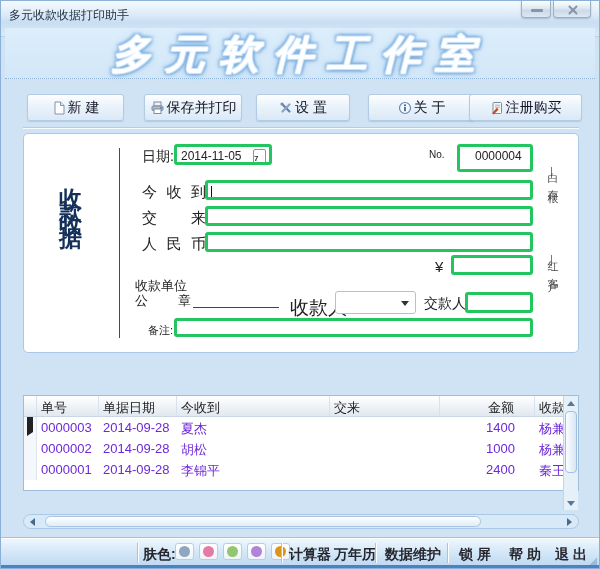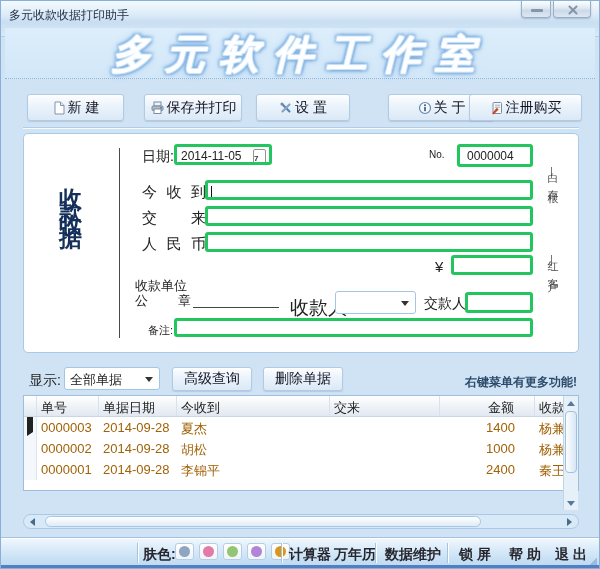--- a/index.html
+++ b/index.html
@@ -31,42 +31,42 @@
       2px 2px 3px #7fb0e0,-2px 2px 3px #7fb0e0,2px -2px 3px #7fb0e0,-2px -2px 3px #7fb0e0,0 0 10px #9cc4ec}
 
   
   .toolbar{position:absolute;top:79px;left:4px;right:4px;height:47px}
   .tbtn{position:absolute;top:14px;height:27px;border:1px solid #b2cbe3;border-radius:3px;
     background:linear-gradient(#fdfeff,#eaf3fb 45%,#dbe9f6);
     box-shadow:0 1px 1px rgba(120,150,190,.3),inset 0 1px 0 #fff;
     display:flex;align-items:center;justify-content:center;gap:2px;font-size:14px;color:#141424;cursor:default}
   .tbtn svg{flex:0 0 auto}
   .b-new{left:22px;width:97px}.b-save{left:139px;width:98px}.b-set{left:251px;width:94px}
-  .b-about{left:383px;width:107px}.b-reg{left:464px;width:113px}
+  .b-about{left:363px;width:107px}.b-reg{left:464px;width:113px}
   .groove{position:absolute;top:126px;left:22px;width:556px;height:2px;
     border-top:1px solid #b4cde6;border-bottom:1px solid #f6fbff}
 
   
   .panel{position:absolute;top:132px;left:22px;width:556px;height:220px;background:#fff;
     border:1px solid #a9c9e6;border-radius:5px}
   .vtitle{position:absolute;left:32px;top:36px;height:170px;writing-mode:vertical-rl;
     font-size:23px;font-weight:bold;letter-spacing:13px;color:#14305a}
   .vline{position:absolute;left:95px;top:14px;width:1px;height:190px;background:#4a4a4a}
   .plab{position:absolute;font-size:15px;color:#222}
   .just{display:inline-block;width:64px;text-align:justify;text-align-last:justify}
   .ipt{position:absolute;height:20px;background:#fff;border:3px solid #22c55e;border-radius:3px;
     font-size:12px;color:#222;padding:2px 0 0 4px;overflow:hidden;white-space:nowrap}
   .date-lab{left:118px;top:14px;font-size:14px}
   .date-box{left:150px;top:10px;width:98px;height:21px}
   .cal-icon{position:absolute;right:3px;top:2px;width:13px;height:15px;border:1px solid #98928a;
     background:#fff;border-radius:2px}
   .cal-top{height:4px;background:#f29b1d;border-radius:1px 1px 0 0}
   .cal-day{font-size:8px;line-height:9px;text-align:center;color:#333;font-weight:bold}
   .no-lab{left:405px;top:15px;font-size:10px}
-  .no-box{left:433px;top:10px;width:76px;height:23px;padding-left:7px}
+  .no-box{left:433px;top:10px;width:76px;height:28px;padding-left:15px}
   .lab-received{left:118px;top:49px}
   .lab-handover{left:118px;top:75px}
   .lab-currency{left:118px;top:101px}
   .ipt-received{left:181px;top:46px;width:328px}
   .ipt-handover{left:181px;top:72px;width:328px}
   .ipt-currency{left:181px;top:98px;width:328px}
   .caret{position:absolute;left:3px;top:3px;width:1px;height:13px;background:#111}
   .yen-lab{left:411px;top:124px;font-size:15px}
   .ipt-yen{left:427px;top:121px;width:82px}
   .unit1{left:111px;top:143px;font-size:13px}
@@ -100,21 +100,21 @@
 
   
   .tablewrap{position:absolute;top:394px;left:22px;width:556px;height:96px;background:#fff;
     border:1px solid #9dbedd}
   .thead{display:flex;height:21px;background:linear-gradient(#ffffff,#eef2f7 55%,#e1e8f0);
     border-bottom:1px solid #c9d6e4;font-size:13px;color:#222}
   .th,.td{padding:3px 0 0 4px;overflow:hidden;white-space:nowrap}
   .th{border-right:1px solid #d9e2ec}
   .c0{width:13px;padding:0}.c1{width:62px}.c2{width:78px}.c3{width:153px}.c4{width:110px}
   .c5{width:95px;text-align:right;padding-right:20px}.c6{width:28px;border-right:none}
-  .trow{display:flex;height:21px;font-size:13px;color:#a16207}
+  .trow{display:flex;height:21px;font-size:13px;color:#6d28d9}
   .td.c0{background:#f4f7fb;border-right:1px solid #dde5ee}
   .rowmark{width:0;height:0;border-top:4px solid transparent;border-bottom:4px solid transparent;
     border-left:6px solid #222;margin:6px 0 0 3px}
   .vscroll{position:absolute;right:0;top:0;width:15px;height:114px;background:#e6f0f9;border-left:1px solid #c2d6ea}
   .vs-up,.vs-dn{position:absolute;left:0;width:14px;height:14px}
   .vs-up{top:0}.vs-dn{bottom:0}
   .tri-up{position:absolute;left:3px;top:5px;width:0;height:0;border-left:4px solid transparent;
     border-right:4px solid transparent;border-bottom:5px solid #56789a}
   .tri-dn{position:absolute;left:3px;top:5px;width:0;height:0;border-left:4px solid transparent;
     border-right:4px solid transparent;border-top:5px solid #56789a}
@@ -255,34 +255,20 @@
     <span class="plab payer-lab">交款人:</span>
     <div class="ipt ipt-payer"></div>
 
     <span class="plab remark-lab">备注:</span>
     <div class="ipt remark-ipt"></div>
 
     <div class="note note-top">白—存根</div>
     <div class="note note-bot">红—客户</div>
   </div>
 
-  <div class="lctrl">
-    <span class="disp-lab">显示:</span>
-    <div class="combo cb-filter">
-      <span>全部单据</span>
-      <span class="arr-dn"></span>
-    </div>
-    <div class="sbtn b-adv">
-      <span>高级查询</span>
-    </div>
-    <div class="sbtn b-del">
-      <span>删除单据</span>
-    </div>
-    <span class="hint">右键菜单有更多功能!</span>
-  </div>
 
   <div class="tablewrap">
     <div class="thead">
       <div class="th c0"></div>
       <div class="th c1">单号</div>
       <div class="th c2">单据日期</div>
       <div class="th c3">今收到</div>
       <div class="th c4">交来</div>
       <div class="th c5">金额</div>
       <div class="th c6">收款</div>

